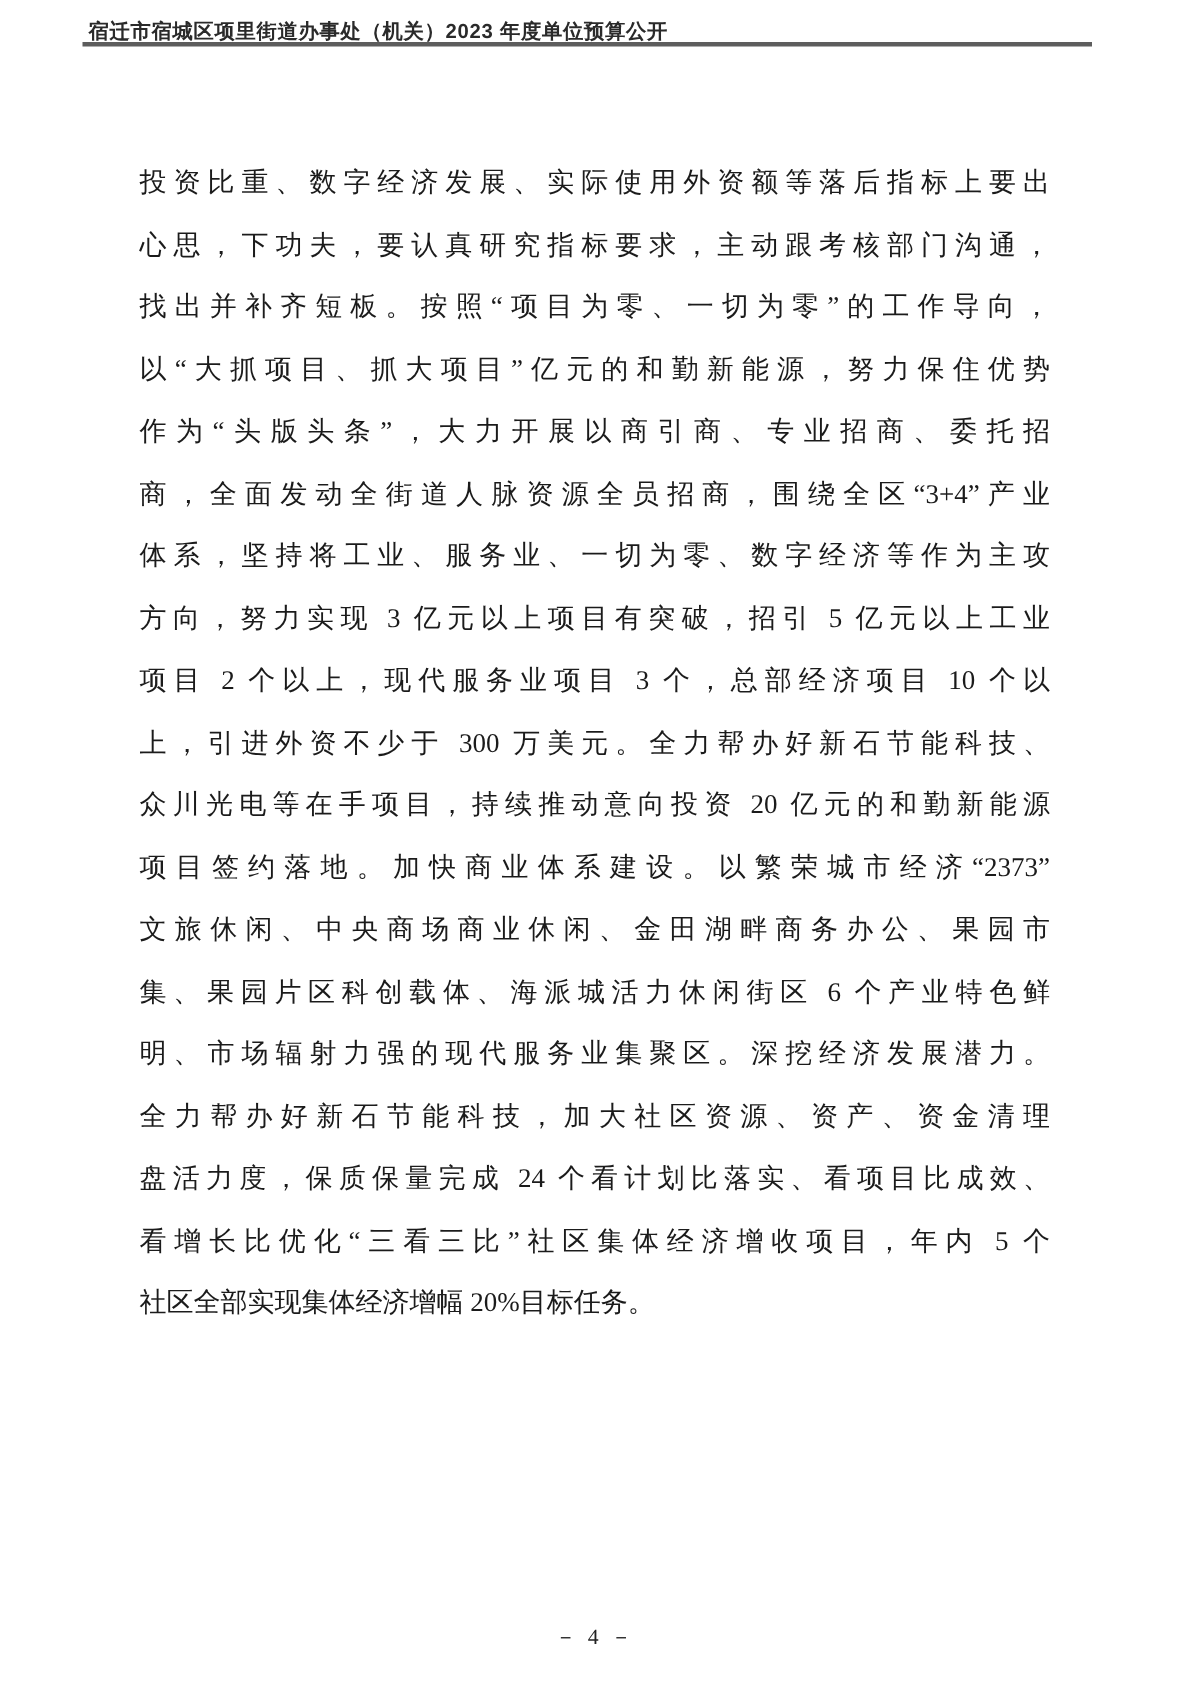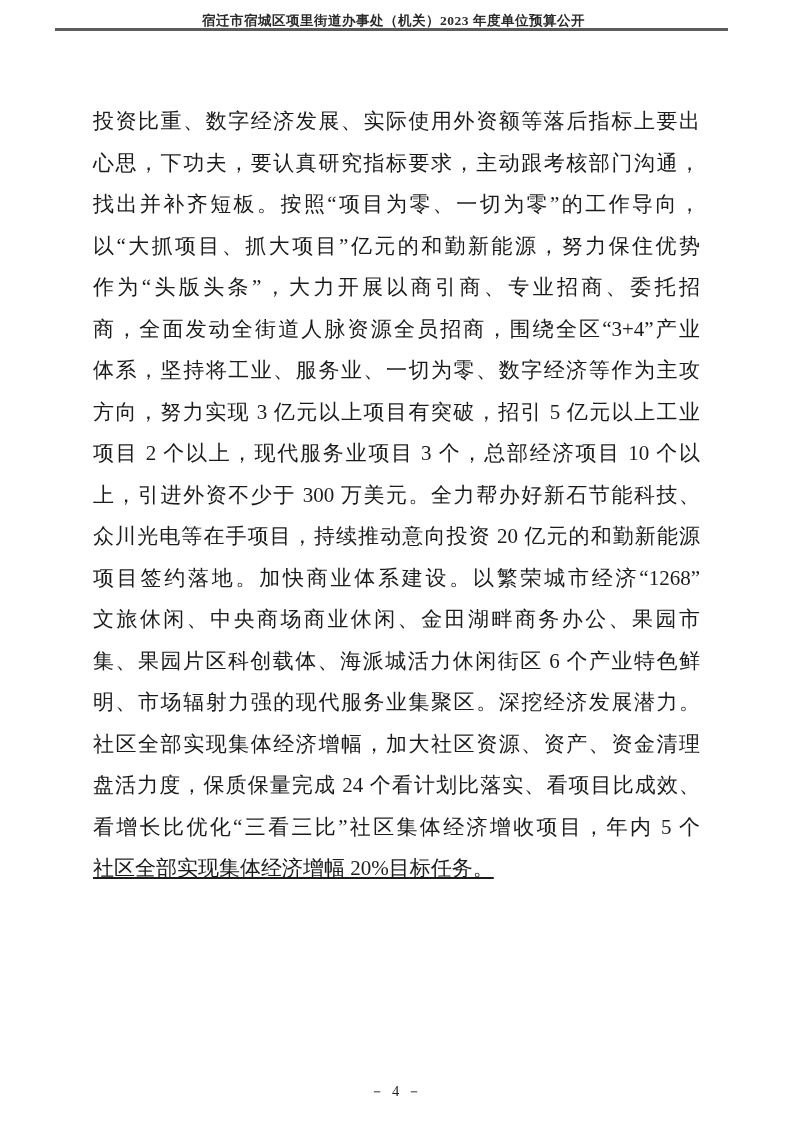--- a/index.html
+++ b/index.html
@@ -14,56 +14,54 @@
     background: #ffffff;
     overflow: hidden;
     font-family: "Liberation Serif", "DejaVu Serif", serif;
     color: #1b1b1b;
   }
   .doc-header {
     position: absolute;
     top: 12px;
     left: 59px;
     right: 65px;
-    font-family: Liberation Serif, serif;
+    font-family: Liberation Sans, sans-serif;
     font-weight: 600;
     font-size: 13.5px;
     letter-spacing: 0.5px;
     color: #2a2a2a;
     white-space: nowrap;
-    text-align: center;
   }
   .header-rule {
     position: absolute;
     top: 28px;
     left: 55px;
     width: 673px;
     height: 2.5px;
     background: #5d5d5d;
   }
   .body-text {
     position: absolute;
     top: 101px;
     left: 93px;
     width: 607px;
   }
   .text-line {
     height: 41.5px;
     line-height: 41.5px;
-    font-size: 21px;
+    font-size: 18px;
     white-space: nowrap;
     text-align: justify;
     text-align-last: justify;
     text-justify: inter-character;
     color: #1b1b1b;
   }
   .text-line.last-line {
     text-align: right;
     text-align-last: left;
-    text-decoration: underline;
   }
   .page-number {
     position: absolute;
     top: 1082px;
     left: 0;
     width: 100%;
     text-align: center;
     font-size: 14.5px;
     letter-spacing: 2px;
     color: #222222;
@@ -80,23 +78,23 @@
       <div class="text-line">心思，下功夫，要认真研究指标要求，主动跟考核部门沟通，</div>
       <div class="text-line">找出并补齐短板。按照“项目为零、一切为零”的工作导向，</div>
       <div class="text-line">以“大抓项目、抓大项目”亿元的和勤新能源，努力保住优势</div>
       <div class="text-line">作为“头版头条”，大力开展以商引商、专业招商、委托招</div>
       <div class="text-line">商，全面发动全街道人脉资源全员招商，围绕全区“3+4”产业</div>
       <div class="text-line">体系，坚持将工业、服务业、一切为零、数字经济等作为主攻</div>
       <div class="text-line">方向，努力实现 3 亿元以上项目有突破，招引 5 亿元以上工业</div>
       <div class="text-line">项目 2 个以上，现代服务业项目 3 个，总部经济项目 10 个以</div>
       <div class="text-line">上，引进外资不少于 300 万美元。全力帮办好新石节能科技、</div>
       <div class="text-line">众川光电等在手项目，持续推动意向投资 20 亿元的和勤新能源</div>
-      <div class="text-line">项目签约落地。加快商业体系建设。以繁荣城市经济“1268”</div>
+      <div class="text-line">项目签约落地。加快商业体系建设。以繁荣城市经济“2373”</div>
       <div class="text-line">文旅休闲、中央商场商业休闲、金田湖畔商务办公、果园市</div>
       <div class="text-line">集、果园片区科创载体、海派城活力休闲街区 6 个产业特色鲜</div>
       <div class="text-line">明、市场辐射力强的现代服务业集聚区。深挖经济发展潜力。</div>
-      <div class="text-line">社区全部实现集体经济增幅，加大社区资源、资产、资金清理</div>
+      <div class="text-line">全力帮办好新石节能科技，加大社区资源、资产、资金清理</div>
       <div class="text-line">盘活力度，保质保量完成 24 个看计划比落实、看项目比成效、</div>
       <div class="text-line">看增长比优化“三看三比”社区集体经济增收项目，年内 5 个</div>
       <div class="text-line last-line">社区全部实现集体经济增幅 20%目标任务。</div>
     </div>
   <div class="page-number">－ 4 －</div>
 </div>
 
 </body></html>

